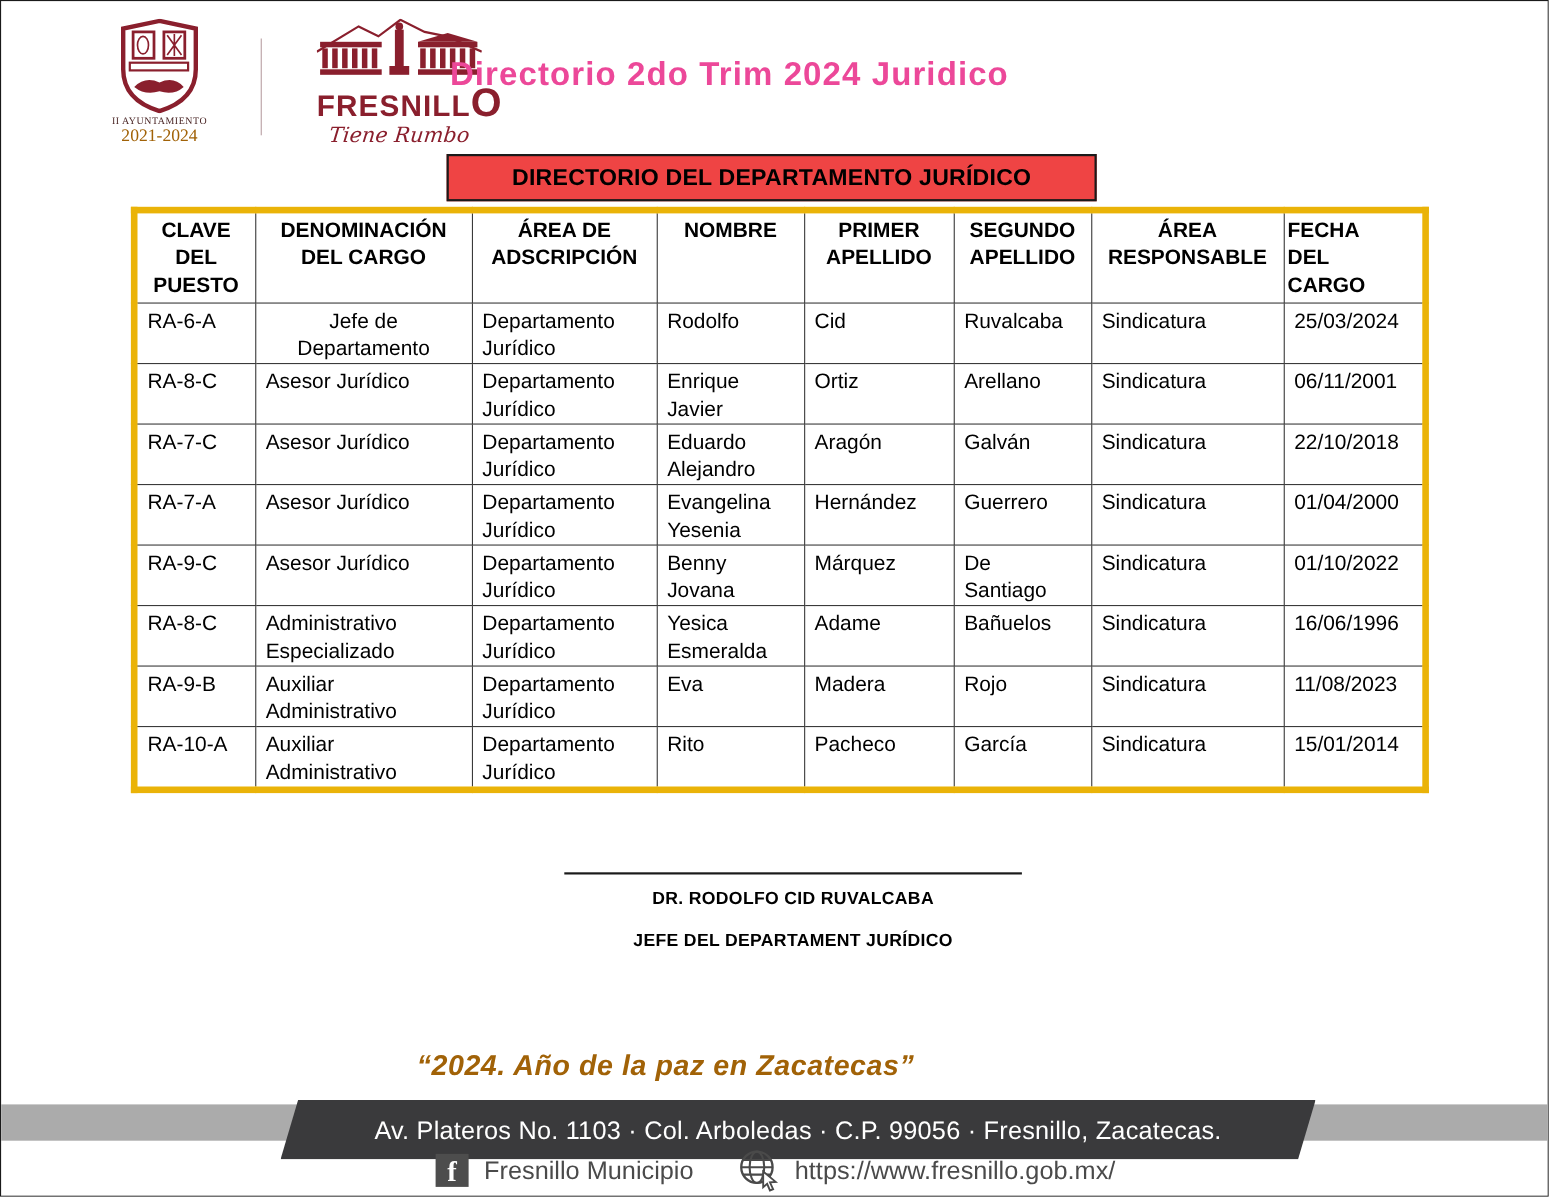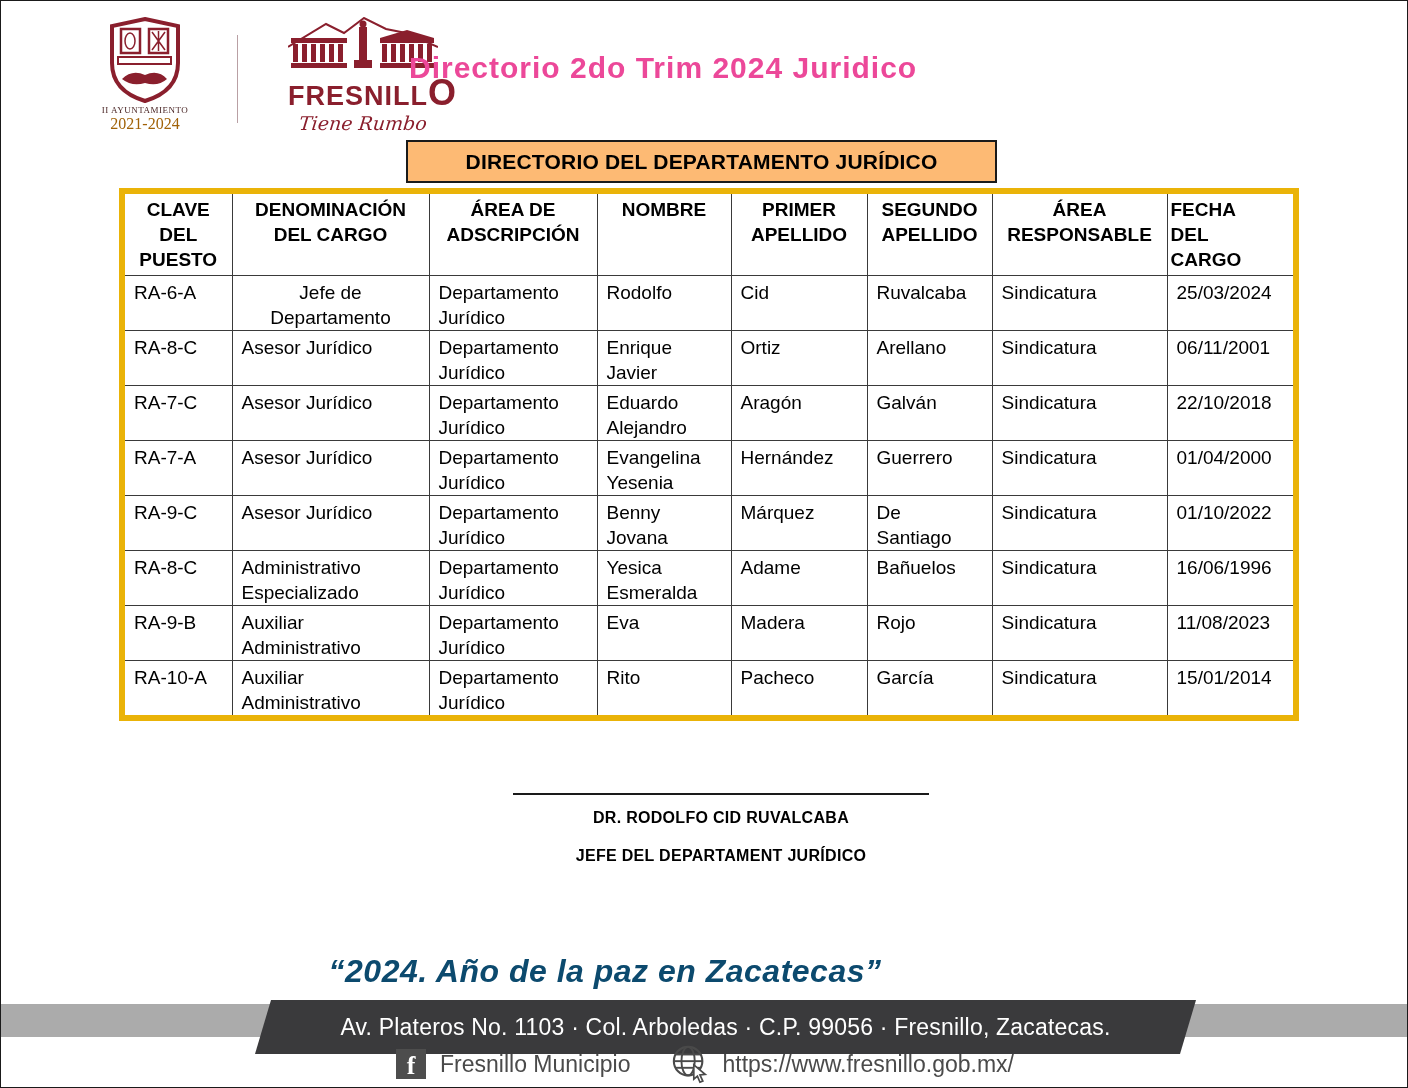--- a/index.html
+++ b/index.html
@@ -21,21 +21,21 @@
   .brand svg { display: block; margin: 0 auto; }
   .brand-name { font-family: Liberation Sans, sans-serif; font-weight: 600; font-size: 27px; color: var(--maroon); letter-spacing: 1px; line-height: 1; white-space: nowrap; }
   .brand-name .big-o { font-size: 36px; }
   .brand-tagline { font-family: "DejaVu Serif", serif; font-style: italic; font-size: 19px; color: var(--maroon); transform: skewX(-6deg); margin-top: 1px; }
   .page-title { position: absolute; left: 408px; top: 50px; font-size: 30px; font-weight: 700; letter-spacing: 1px; color: #ec4899; white-space: nowrap; }
 
   
   .table-title-box {
     position: absolute; left: 405px; top: 139px; width: 591px; height: 43px;
     border: 2px solid #1a1a1a; display: flex; align-items: center; justify-content: center;
-    background: #fdba74;
+    background: #ef4444;
   }
   .table-title-box span { font-size: 21px; font-weight: 700; color: #000; letter-spacing: .2px; }
 
   table.directory {
     position: absolute; left: 118px; top: 187px;
     border-collapse: collapse; table-layout: fixed; width: 1174px;
     border: 6px solid #eab308;
     font-size: 19px; color: #000;
   }
   table.directory th, table.directory td {
@@ -50,21 +50,21 @@
   table.directory td.center { text-align: center; padding-left: 4px; }
 
   
   .signature { position: absolute; left: 16px; top: 780px; width: 1408px; text-align: center; }
   .sig-line { width: 416px; height: 0; border-bottom: 2px solid #1a1a1a; margin: 12px auto 14px auto; }
   .sig-name { font-size: 16px; font-weight: 700; color: #000; letter-spacing: .3px; }
   .sig-role { font-size: 16px; font-weight: 700; color: #000; letter-spacing: .3px; margin-top: 20px; }
 
   
   .slogan { position: absolute; left: 0; top: 952px; width: 1208px; text-align: center;
-    font-size: 32px; font-weight: 700; font-style: italic; color: #0c4a6e; letter-spacing: .5px; }
+    font-size: 26px; font-weight: 700; font-style: italic; color: #a16207; letter-spacing: .5px; }
 
   
   .gray-band { position: absolute; left: 0; top: 1003px; width: 1408px; height: 33px; background: #ababab; }
   .address-banner {
     position: absolute; left: 254px; top: 999px; width: 941px; height: 54px;
     background: #3a3a3c; color: #ffffff;
     clip-path: polygon(16px 0, 100% 0, calc(100% - 16px) 100%, 0 100%);
     display: flex; align-items: center; justify-content: center;
     font-size: 23px; letter-spacing: .2px;
   }

